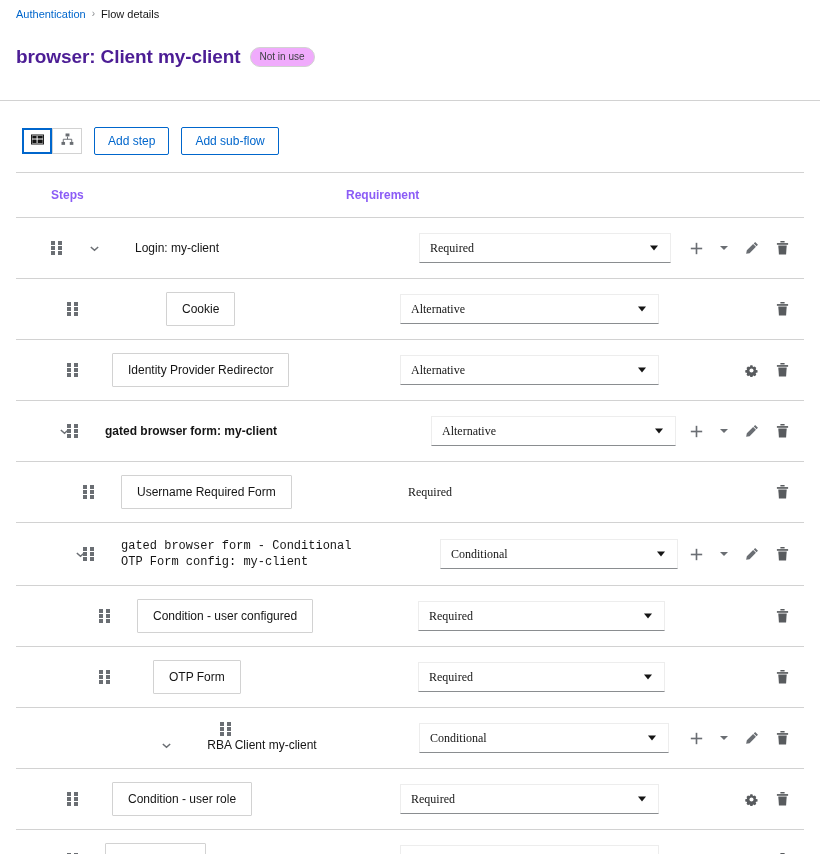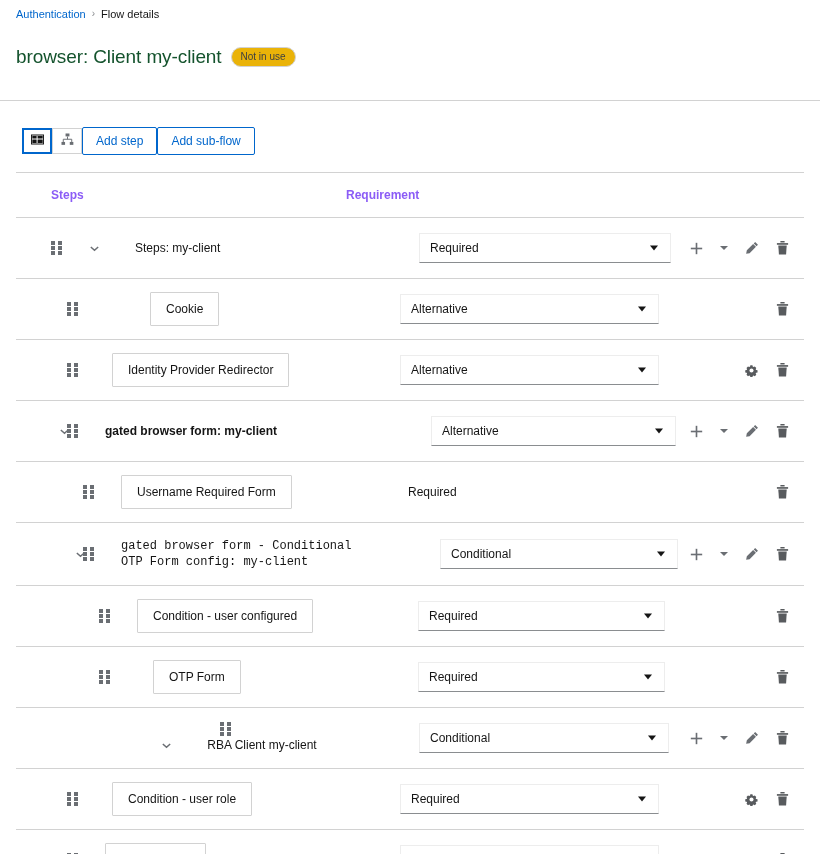--- a/index.html
+++ b/index.html
@@ -39,49 +39,50 @@
 
   
   .title-row {
     padding: 10px 16px 0 16px;
     display: flex;
     align-items: center;
     gap: 9px;
   }
   .page-title {
     font-size: 19px;
-    font-weight: 400;
+    font-weight: 700;
     line-height: 24px;
-    color: #14532d;
+    color: #4c1d95;
     letter-spacing: -0.1px;
   }
   .badge-notinuse {
     display: inline-block;
     border: 1px solid #d2d2d2;
     border-radius: 11px;
-    background: #eab308;
+    background: #f0abfc;
     color: #3c3f42;
     font-size: 10px;
     line-height: 14px;
     padding: 2px 9px;
     white-space: nowrap;
   }
 
   .header-rule {
     margin-top: 19px;
     border: 0;
     border-top: 1px solid #d2d2d2;
     height: 0;
   }
 
   
   .toolbar {
     padding: 18px 16px 0 22px;
     display: flex;
     align-items: center;
+    gap: 12px;
   }
   .toggle-group {
     display: flex;
   }
   .tg-btn {
     width: 30px;
     height: 26px;
     display: flex;
     align-items: center;
     justify-content: center;
@@ -196,20 +197,21 @@
     line-height: 16px;
     white-space: nowrap;
   }
 
   
   .cell-req {
     flex: 1 1 auto;
     display: flex;
     align-items: center;
     box-sizing: border-box;
+    font-family: Liberation Serif, serif;
   }
   .select {
     position: relative;
     height: 30px;
     border: 1px solid #ededed;
     border-bottom: 1px solid #8a8d90;
     background: #ffffff;
     box-sizing: border-box;
     display: flex;
     align-items: center;
@@ -314,21 +316,21 @@
             <i></i>
             <i></i>
             <i></i>
           </span>
           <div style="margin-left: 73px; display: flex; align-items: center;">
             <span class="chev" style="margin-left: -50px; margin-right: 32px;">
               <svg width="11" height="11" viewBox="0 0 12 12" fill="none" stroke="#6a6e73" stroke-width="1.6">
                 <path d="M2 4.3L6 8 10 4.3"></path>
               </svg>
             </span>
-            <span class="step-text">Steps: my-client</span>
+            <span class="step-text">Login: my-client</span>
           </div>
         </div>
         <div class="cell-req" style="padding-left: 19px;">
           <div class="select" style="width: 252px;">
             <span>Required</span>
             <span class="caret"></span>
           </div>
         </div>
         <div class="cell-actions">
           <button class="act">
@@ -367,21 +369,21 @@
       <div class="row">
         <div class="cell-steps" style="padding-left: 51px;">
           <span class="grip">
             <i></i>
             <i></i>
             <i></i>
             <i></i>
             <i></i>
             <i></i>
           </span>
-          <div style="margin-left: 28px; display: flex; align-items: center; padding-left: 44px;">
+          <div style="margin-left: 44px; display: flex; align-items: center; padding-left: 44px;">
             <span class="step-box">Cookie</span>
           </div>
         </div>
         <div class="cell-req" style="padding-left: 0px;">
           <div class="select" style="width: 259px;">
             <span>Alternative</span>
             <span class="caret"></span>
           </div>
         </div>
         <div class="cell-actions">

